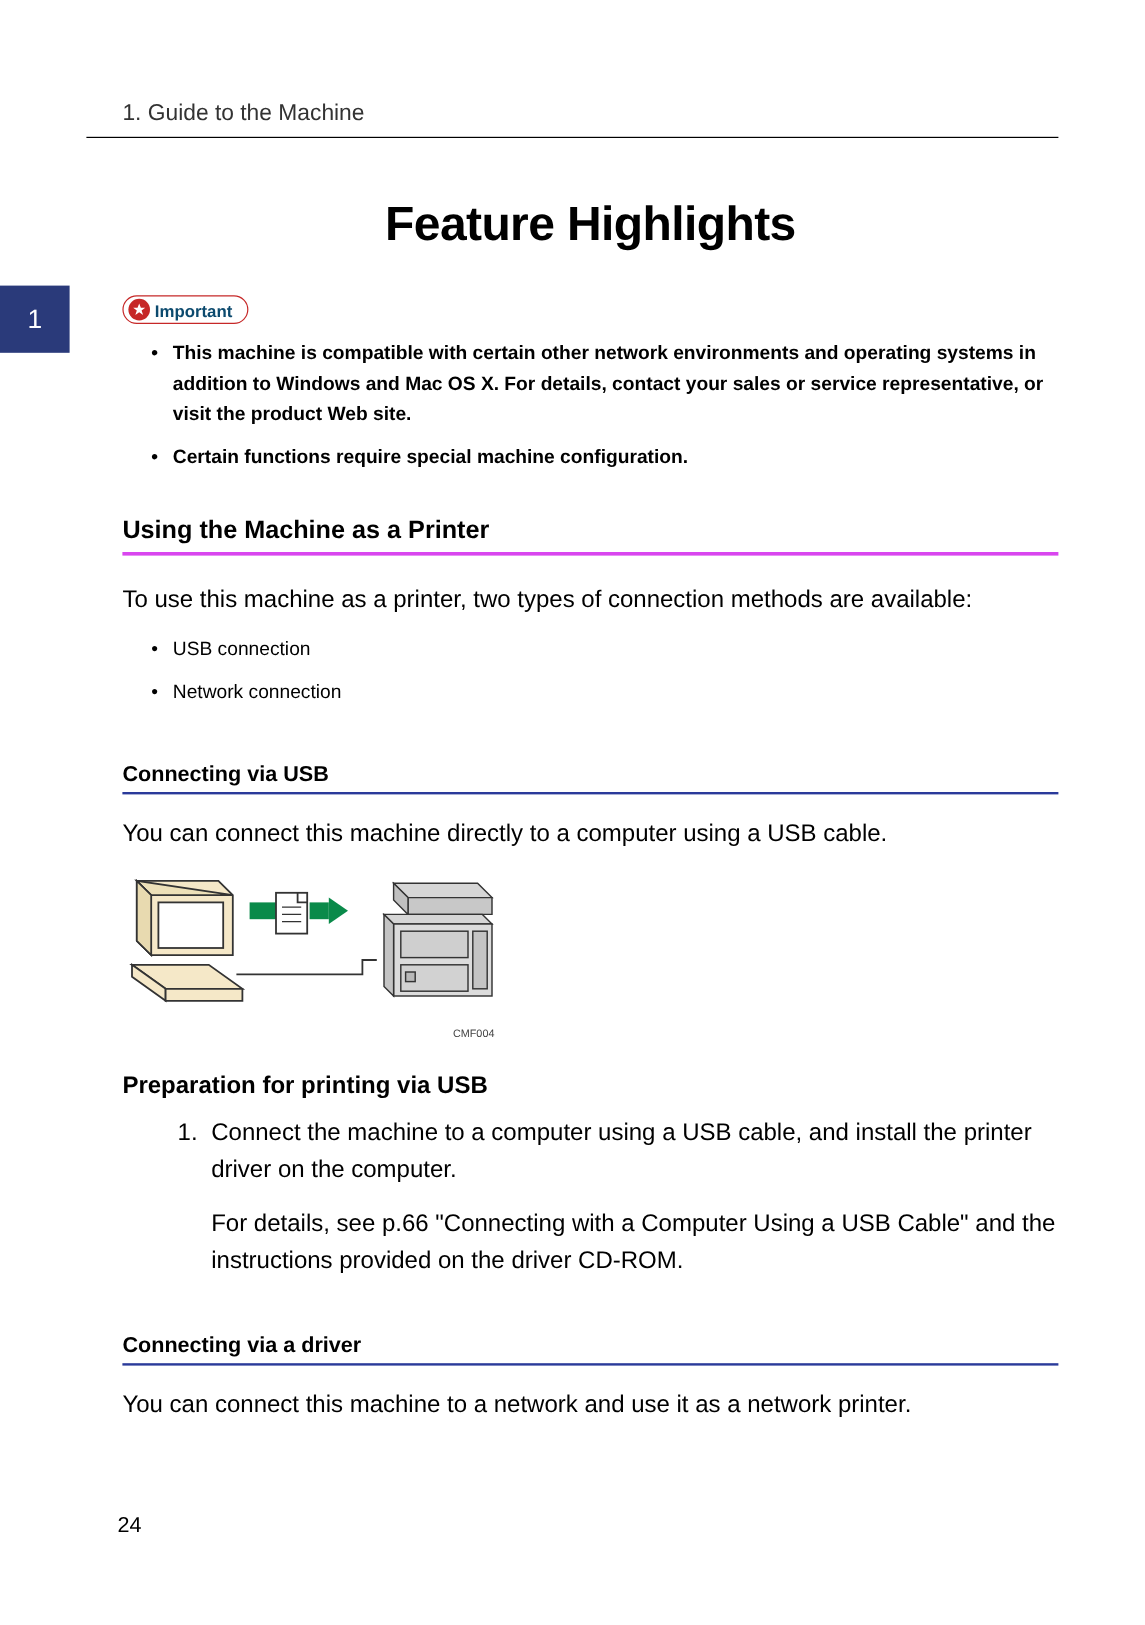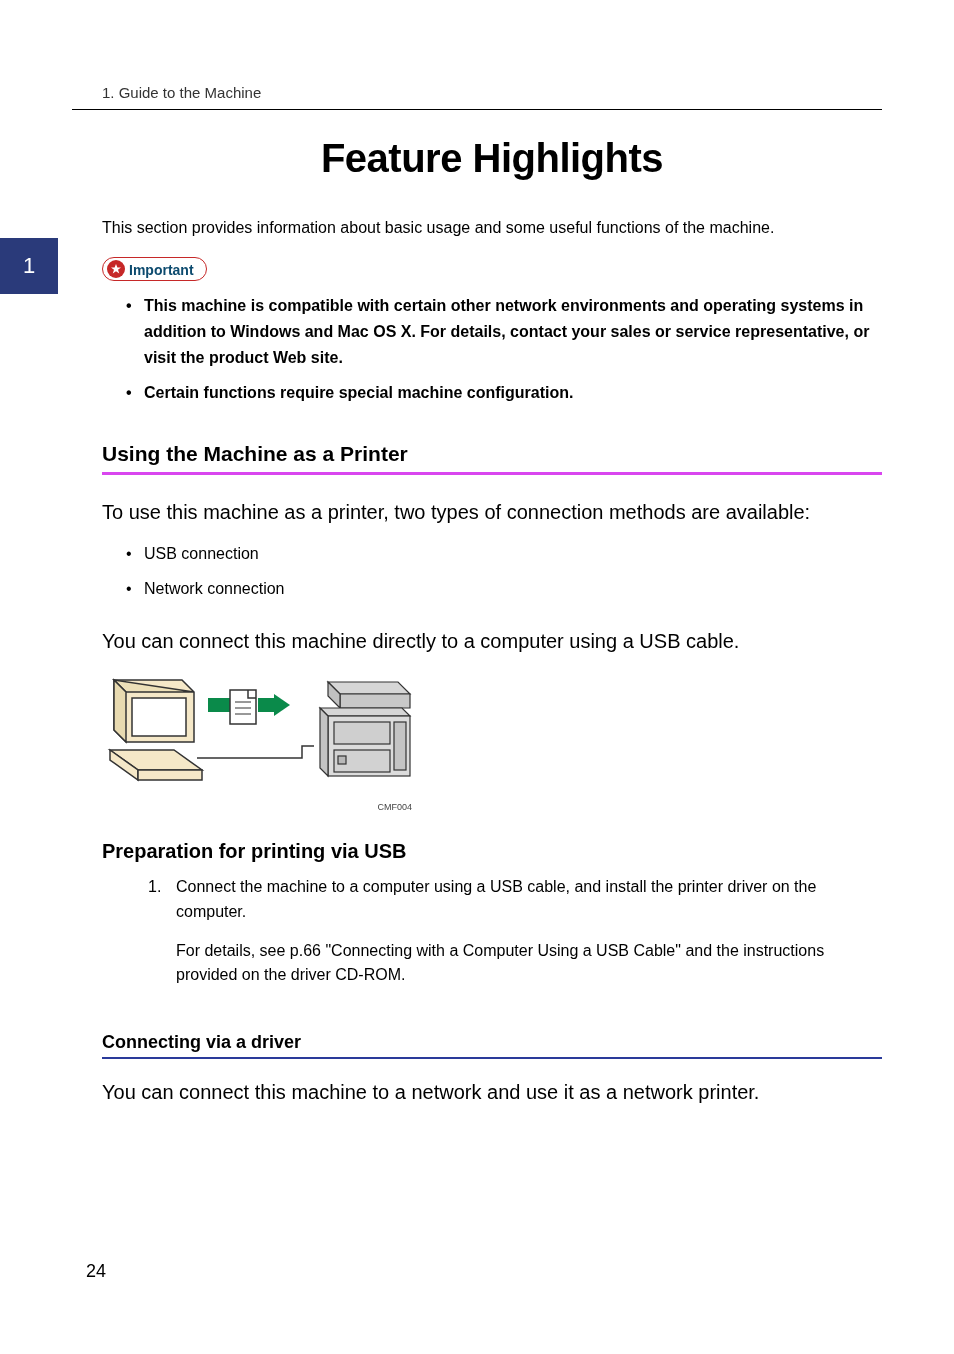--- a/index.html
+++ b/index.html
@@ -9,26 +9,26 @@
       font-family: Arial, Helvetica, sans-serif;
       background: #fff;
       position: relative;
       color: #000;
     }
     .page {
       padding: 84px 72px 40px 72px;
       position: relative;
     }
     .header-line {
-      font-size: 15px;
+      font-size: 19px;
       color: #333;
       padding-left: 30px;
       padding-bottom: 8px;
       border-bottom: 1px solid #000;
-      margin-bottom: 26px;
+      margin-bottom: 50px;
     }
     .chapter-tab {
       position: absolute;
       left: 0;
       top: 238px;
       width: 58px;
       height: 56px;
       background: #2a3a7a;
       color: #fff;
       font-size: 22px;
@@ -124,55 +124,54 @@
     .indent1 .para { margin-bottom: 14px; }
     ol.steps {
       list-style: none;
       padding-left: 38px;
       counter-reset: step;
     }
     ol.steps li {
       counter-increment: step;
       position: relative;
       padding-left: 36px;
-      font-size: 16px;
+      font-size: 20px;
       line-height: 1.55;
       margin-bottom: 2px;
     }
     ol.steps li::before {
       content: counter(step) ".";
       position: absolute;
       left: 8px;
       top: 0;
     }
     ol.steps li .sub-para {
       display: block;
       margin-top: 14px;
     }
     .page-number {
       position: absolute;
       bottom: 72px;
-      left: 86px;
+      left: 98px;
       font-size: 18px;
     }
   </style>
 </head>
 <body>
 
 <div class="chapter-tab">1</div>
 
 <div class="page">
 
   <div class="header-line">1. Guide to the Machine</div>
 
   <div class="content">
 
     <h1 class="title">Feature Highlights</h1>
 
-    <p class="intro">This section provides information about basic usage and some useful functions of the machine.</p>
 
     <div class="important-block">
       <span class="important-badge">
         <span class="star-icon">
           <svg width="12" height="12" viewBox="0 0 24 24">
               <polygon points="12,2 14.8,9 22,9 16,13.5 18.5,21 12,16.5 5.5,21 8,13.5 2,9 9.2,9" fill="#fff"></polygon>
             </svg>
         </span>
         <span>Important</span>
       </span>
@@ -183,20 +182,21 @@
       <li>Certain functions require special machine configuration.</li>
     </ul>
 
     <h2 class="section">Using the Machine as a Printer</h2>
     <p class="para">To use this machine as a printer, two types of connection methods are available:</p>
     <ul class="bullets">
       <li>USB connection</li>
       <li>Network connection</li>
     </ul>
 
+    <h3 class="sub">Connecting via USB</h3>
     <p class="para">You can connect this machine directly to a computer using a USB cable.</p>
 
     <div class="figure-wrap">
       <div class="figure">
         <svg width="310" height="126" viewBox="0 0 310 126">
 
           <g stroke="#333" stroke-width="1.5" fill="#f5e8c8">
             <polygon points="12,8 80,8 92,20 92,70 24,70 12,58"></polygon>
             <polygon points="12,8 24,20 92,20" fill="#ede0b8"></polygon>
             <polygon points="12,8 24,20 24,70 12,58" fill="#e8dab0"></polygon>

